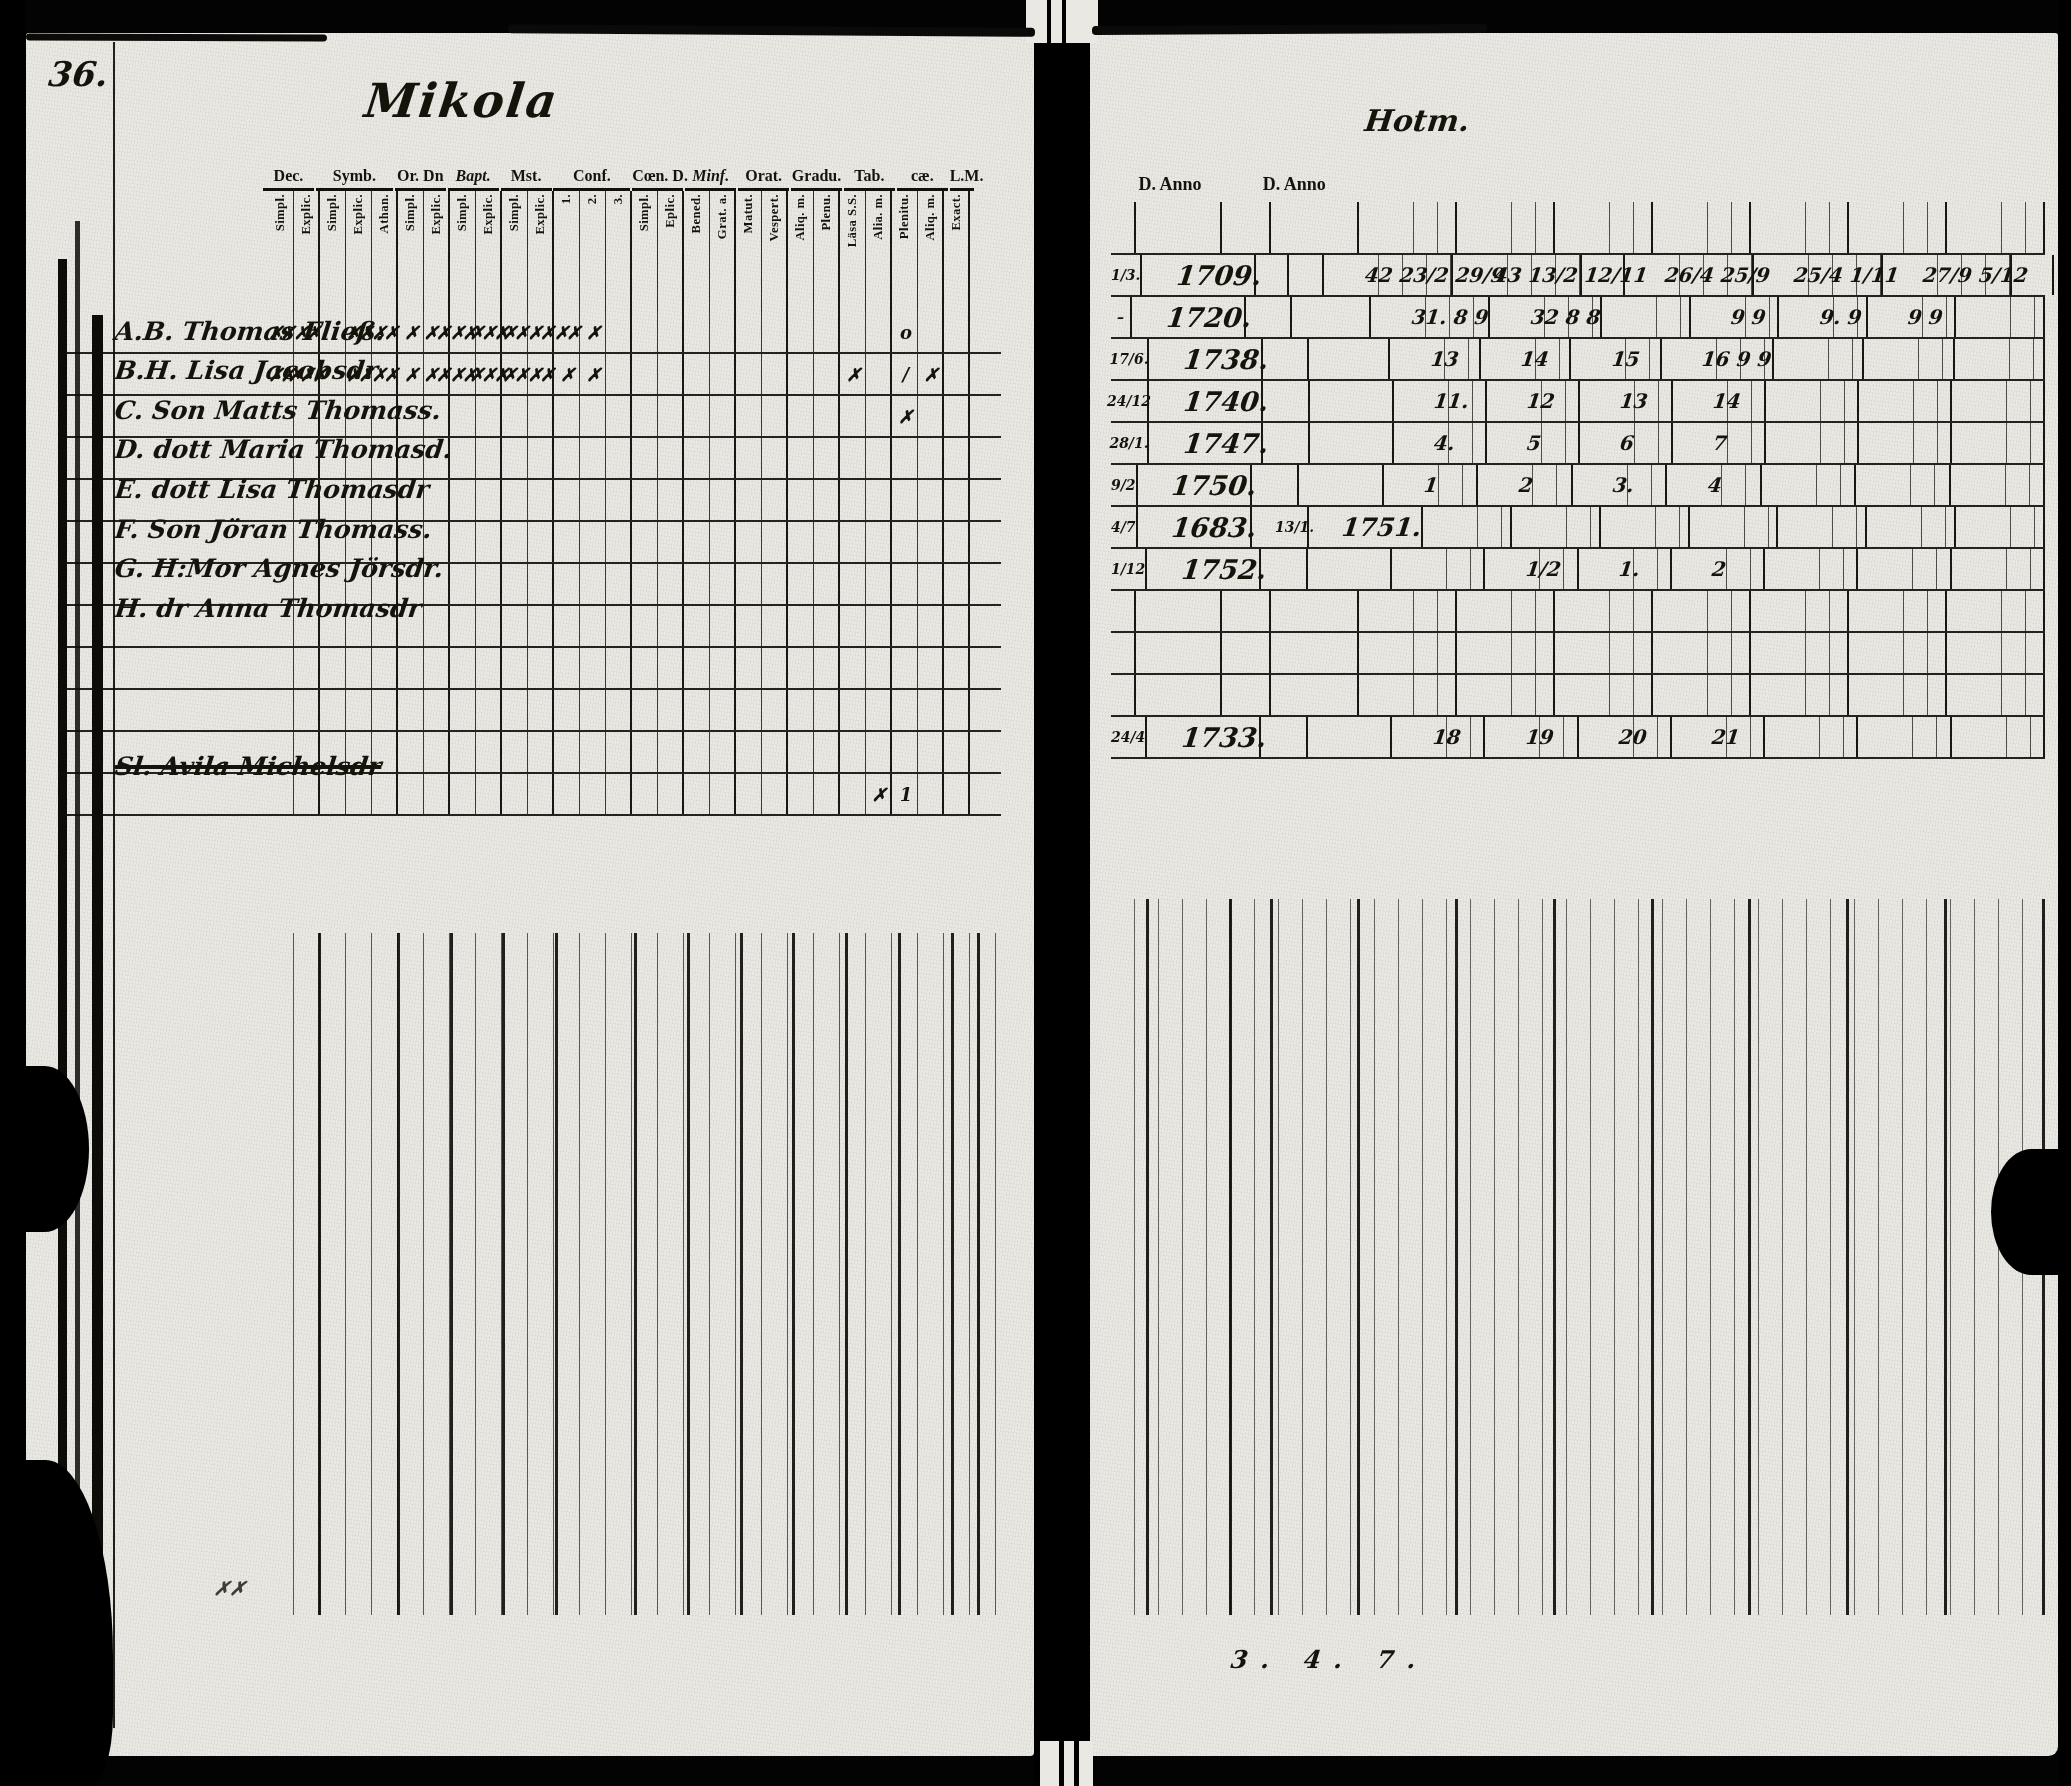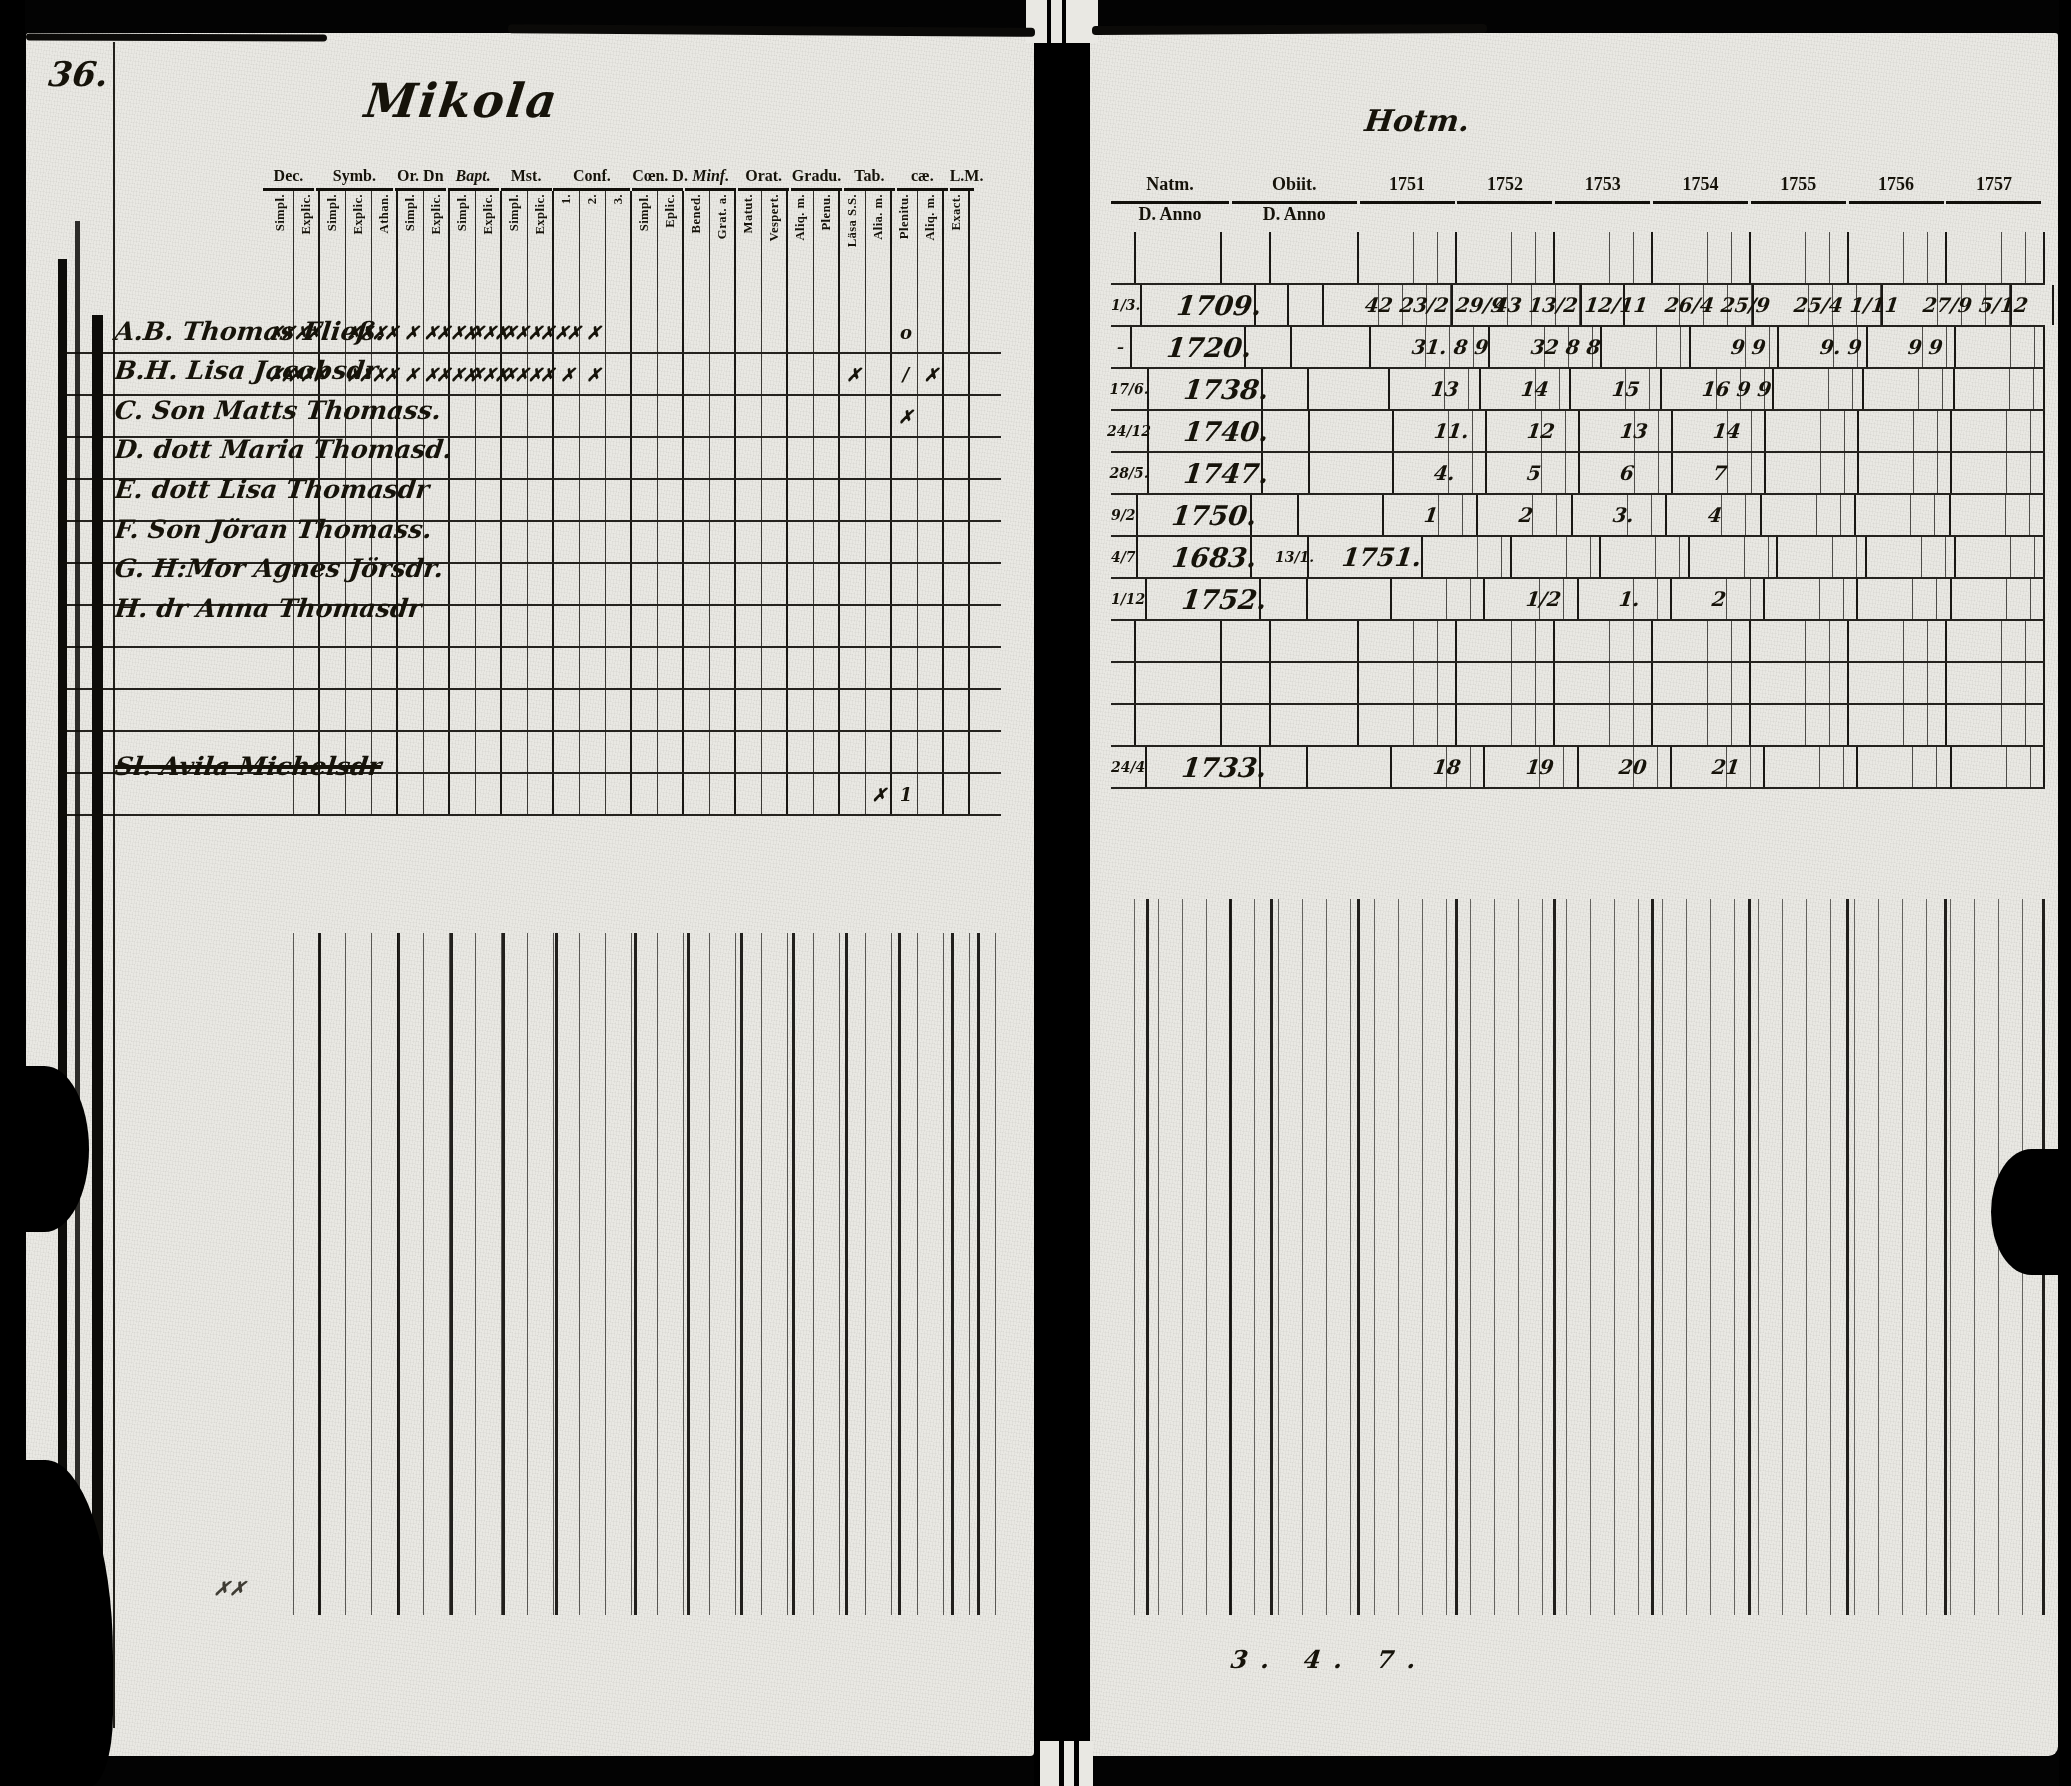--- a/index.html
+++ b/index.html
@@ -606,31 +606,20 @@
         <div style="position: absolute; top: 0px; height: 100%; width: 2.8px; background: rgba(12, 10, 7, 0.9); left: 709px;"></div>
       </div>
 
     <div class="footnote-left hand" style="opacity:.8;">✗✗</div>
   </div>
 
   <div class="page page-right">
     <div class="title-right hand">Hotm.</div>
 
     <div class="rtable">
-      <div class="rhead">
-          <div class="hcell" style="width: 118px;">Natm.</div>
-          <div class="hcell" style="width: 125px;">Obiit.</div>
-          <div class="hcell" style="width: 95px;">1751</div>
-          <div class="hcell" style="width: 95px;">1752</div>
-          <div class="hcell" style="width: 95px;">1753</div>
-          <div class="hcell" style="width: 95px;">1754</div>
-          <div class="hcell" style="width: 95px;">1755</div>
-          <div class="hcell" style="width: 95px;">1756</div>
-          <div class="hcell" style="width: 95px;">1757</div>
-        </div>
       <div class="rsub">
           <div class="hcell" style="width: 118px;">D. Anno</div>
           <div class="hcell" style="width: 125px;">D. Anno</div>
         </div>
       <div class="rgrid">
           <div class="rrow spacer">
             <div class="rcell dcol"></div>
             <div class="rcell acol"></div>
             <div class="rcell odcol"></div>
             <div class="rcell oacol"></div>
@@ -732,21 +721,21 @@
               <span class="hand">13</span>
             </div>
             <div class="rcell ycol">
               <span class="hand">14</span>
             </div>
             <div class="rcell ycol"></div>
             <div class="rcell ycol"></div>
             <div class="rcell ycol"></div>
           </div>
           <div class="rrow">
-            <div class="rcell dcol">28/5.</div>
+            <div class="rcell dcol">28/1.</div>
             <div class="rcell acol">
               <span class="hand">1747.</span>
             </div>
             <div class="rcell odcol"></div>
             <div class="rcell oacol"></div>
             <div class="rcell ycol">
               <span class="hand">4.</span>
             </div>
             <div class="rcell ycol">
               <span class="hand">5</span>

